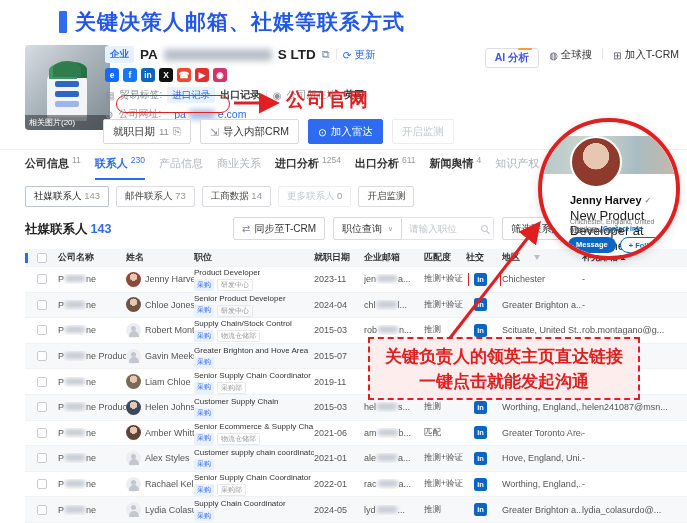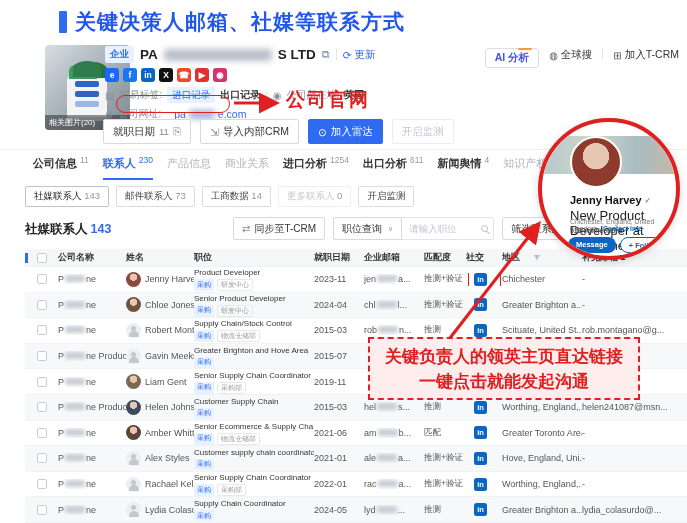--- a/index.html
+++ b/index.html
@@ -7,21 +7,21 @@
     font-family:"Liberation Sans", sans-serif; position:relative; }
   .abs { position:absolute; }
 
   
   .title-row { left:25px; top:8px; display:flex; align-items:center; gap:8px;padding-left:34px; }
   .title-bar { width:8px; height:22px; background:#2e6bf0; border-radius:1px; }
   .title-text { font-size:21px; font-weight:bold; color:#2257eb; letter-spacing:1px; }
 
   
   .co-img { left:25px; top:45px; width:85px; height:85px; border-radius:4px; overflow:hidden;
-    background:linear-gradient(135deg,#d8dde2 0%,#aeb8bf 40%,#7e8a92 100%); cursor:pointer;margin-left:20px; }
+    background:linear-gradient(135deg,#d8dde2 0%,#aeb8bf 40%,#7e8a92 100%); cursor:pointer; }
   .co-img .caption { position:absolute; bottom:0; left:0; right:0; font-size:8px; color:#fff;
     background:rgba(20,20,20,.45); padding:2px 4px; }
   .r2d2 { position:absolute; left:22px; top:28px; width:40px; height:48px; background:#f2f4f5;
     border-radius:8px 8px 2px 2px; box-shadow:inset 0 -4px 0 #c9d2d8; }
   .r2d2:before { content:""; position:absolute; top:-12px; left:6px; width:28px; height:16px;
     background:#2f7d4f; border-radius:50% 50% 0 0;
     box-shadow:-4px 2px 0 #3c9960, 6px 1px 0 #297045; }
   .r2d2:after { content:""; position:absolute; top:8px; left:8px; width:24px; height:6px;
     background:#2f66c4; border-radius:2px; box-shadow:0 10px 0 #2f66c4, 0 20px 0 #9bb7e8; }
 
@@ -54,21 +54,21 @@
   .top-actions { right:8px; top:48px; display:flex; align-items:flex-start; gap:10px; }
   .ai-btn { position:relative; border:1px solid #dcdcea; border-radius:3px; padding:2px 9px;
     font-size:10.5px; color:#4455e0; font-weight:bold; cursor:pointer; background:#fff; }
   .ai-btn:before { content:""; position:absolute; top:-1px; right:6px; width:14px; height:2px; background:#ff9a3c; border-radius:1px; }
   .ta { font-size:10.5px; color:#333; display:flex; align-items:center; gap:3px; cursor:pointer; }
   .ta .g { color:#556; font-size:10px; }
 
   .divider { left:0; top:149px; width:687px; height:1px; background:#efefef; }
 
   
-  .tabs { left:33px; top:156px; display:flex; gap:14px; height:24px; }
+  .tabs { left:25px; top:156px; display:flex; gap:14px; height:24px; }
   .tab { font-size:11px; color:#333; font-weight:bold; display:flex; gap:3px; align-items:flex-start;
     padding-bottom:6px; cursor:pointer; border-bottom:2px solid transparent; white-space:nowrap; }
   .tab .cnt { font-size:8.5px; color:#999; font-weight:normal; margin-top:-1px; }
   .tab.active { color:#2e6bf0; border-bottom-color:#2e6bf0; }
   .tab.active .cnt { color:#2e6bf0; }
   .tab.muted { color:#b0b4ba; font-weight:normal; }
 
   .subtabs { left:25px; top:186px; display:flex; gap:7px; }
   .stab { font-size:9.5px; color:#444; border:1px solid #d9dce1; border-radius:2px; padding:3px 8px;
     background:#fff; cursor:pointer; white-space:nowrap; }
@@ -421,21 +421,21 @@
       <div class="cell"></div>
       <div class="cell"></div>
     </div>
     <div class="trow">
       <div class="cell">
         <div class="cb"></div>
       </div>
       <div class="cell">P<span class="blurred blur-cell"></span>ne</div>
       <div class="cell name-cell">
         <span class="avatar" style="background: radial-gradient(circle at 50% 35%, rgb(232, 199, 178) 0px, rgb(232, 199, 178) 30%, rgb(122, 106, 85) 31%);"></span>
-        <span>Liam Gent</span>
+        <span>Liam Chloe</span>
       </div>
       <div class="cell">
         <div class="pos1">Senior Supply Chain Coordinator</div>
         <div class="tags">
           <span class="tag1">采购</span>
           <span class="tag2">采购部</span>
         </div>
       </div>
       <div class="cell">2019-11</div>
       <div class="cell"></div>

